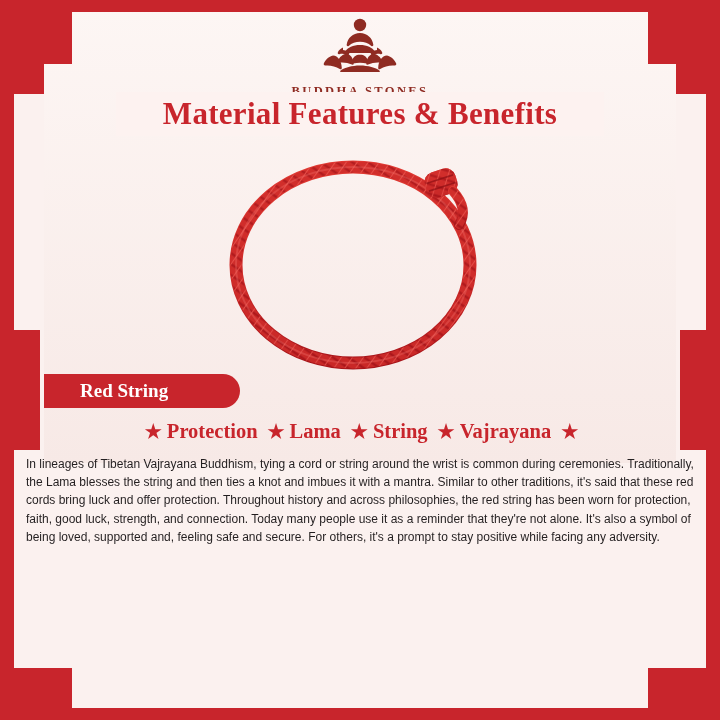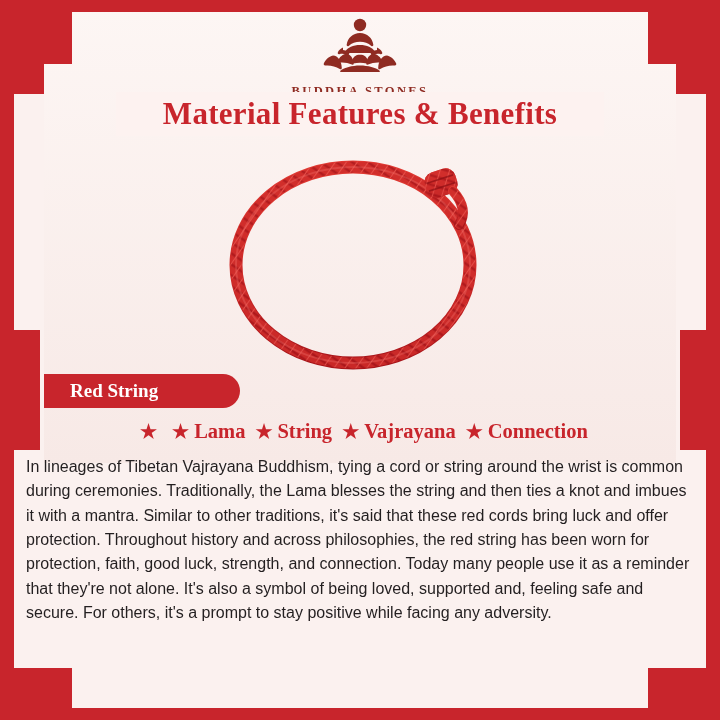--- a/index.html
+++ b/index.html
@@ -154,21 +154,21 @@
     border-radius: 0 17px 17px 0;
     display: flex;
     align-items: center;
     z-index: 6;
   }
   .label-tab .label-text {
     color: #ffffff;
     font-family: "Liberation Serif", serif;
     font-weight: bold;
     font-size: 19px;
-    padding-left: 26px;
+    padding-left: 36px;
     padding-right: 22px;
     white-space: nowrap;
   }
   .benefits {
     position: absolute;
     top: 420px;
     left: 44px;
     width: 640px;
     display: flex;
     align-items: center;
@@ -191,21 +191,21 @@
     margin-right: 5px;
     line-height: 1;
   }
   .body-text {
     position: absolute;
     top: 455px;
     left: 22px;
     width: 676px;
     height: 250px;
     font-family: "Liberation Sans", sans-serif;
-    font-size: 16px;
+    font-size: 12px;
     line-height: 1.52;
     color: #231f20;
     text-align: left;
     padding: 0 4px;
     box-sizing: border-box;
     overflow: hidden;
   }
   svg { display: block; }
 </style>
 </head>
@@ -290,34 +290,34 @@
     </span>
   </div>
 
   <div class="label-tab">
     <span class="label-text">Red String</span>
   </div>
 
   <div class="benefits">
     <div class="benefit">
       <span class="star">★</span>
+      <span>Protection</span>
     </div>
     <div class="benefit">
       <span class="star">★</span>
       <span>Lama</span>
     </div>
     <div class="benefit">
       <span class="star">★</span>
       <span>String</span>
     </div>
     <div class="benefit">
       <span class="star">★</span>
       <span>Vajrayana</span>
     </div>
     <div class="benefit">
       <span class="star">★</span>
-      <span>Connection</span>
     </div>
   </div>
 
   <div class="body-text">In lineages of Tibetan Vajrayana Buddhism, tying a cord or string around the wrist is common during ceremonies. Traditionally, the Lama blesses the string and then ties a knot and imbues it with a mantra. Similar to other traditions, it's said that these red cords bring luck and offer protection. Throughout history and across philosophies, the red string has been worn for protection, faith, good luck, strength, and connection. Today many people use it as a reminder that they're not alone. It's also a symbol of being loved, supported and, feeling safe and secure. For others, it's a prompt to stay positive while facing any adversity.</div>
 
 </div>
 
 </body></html>

